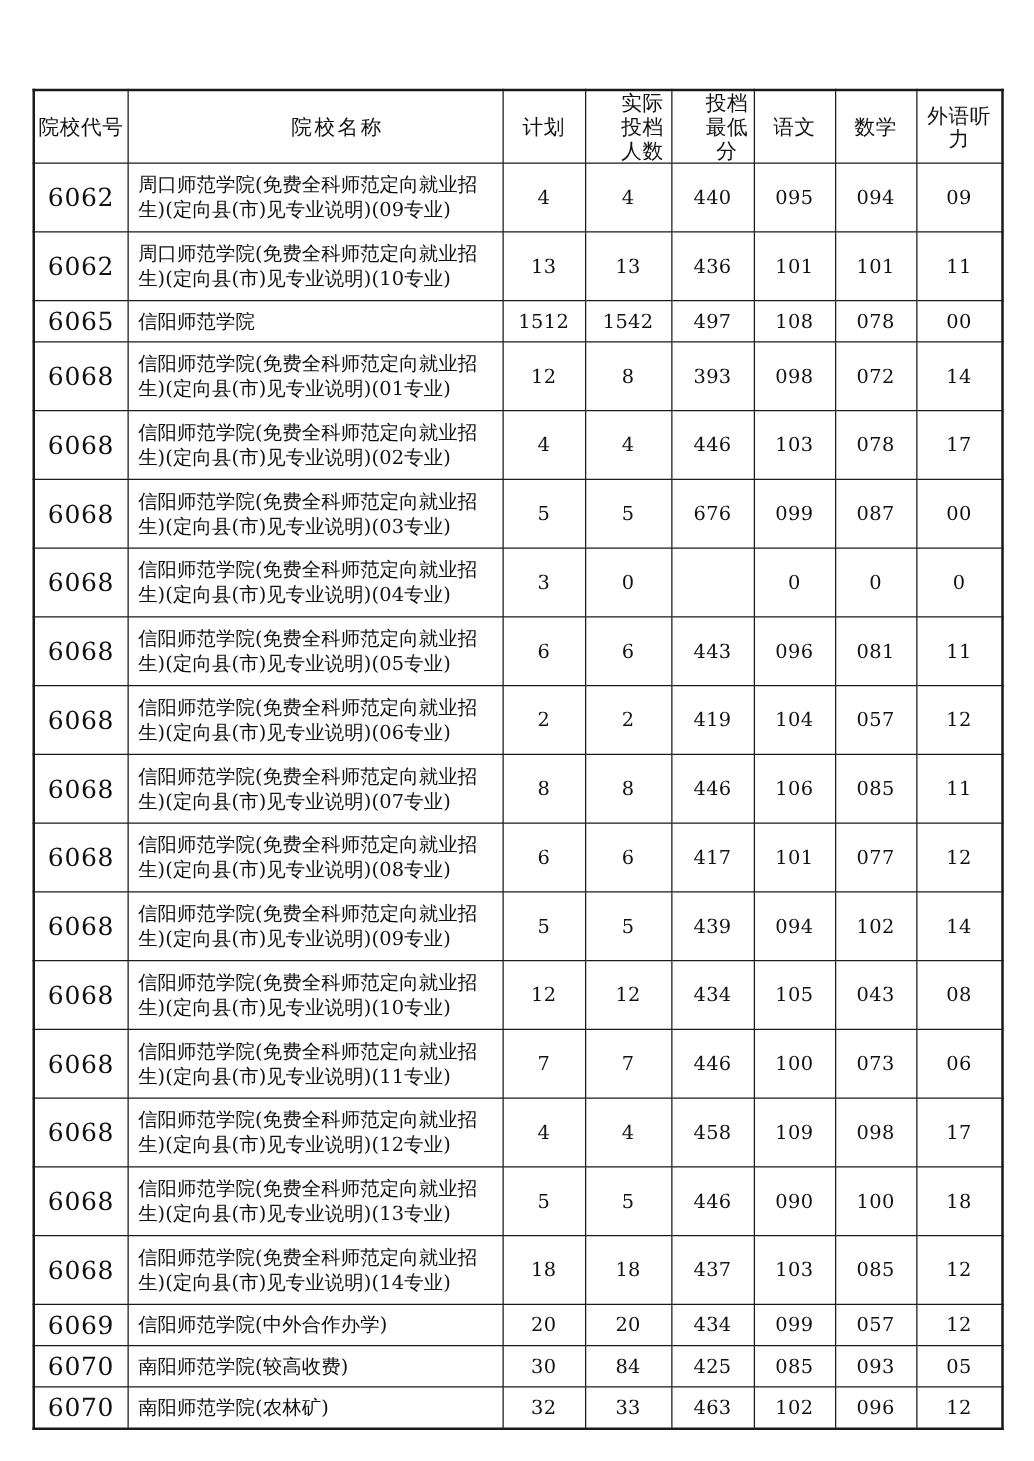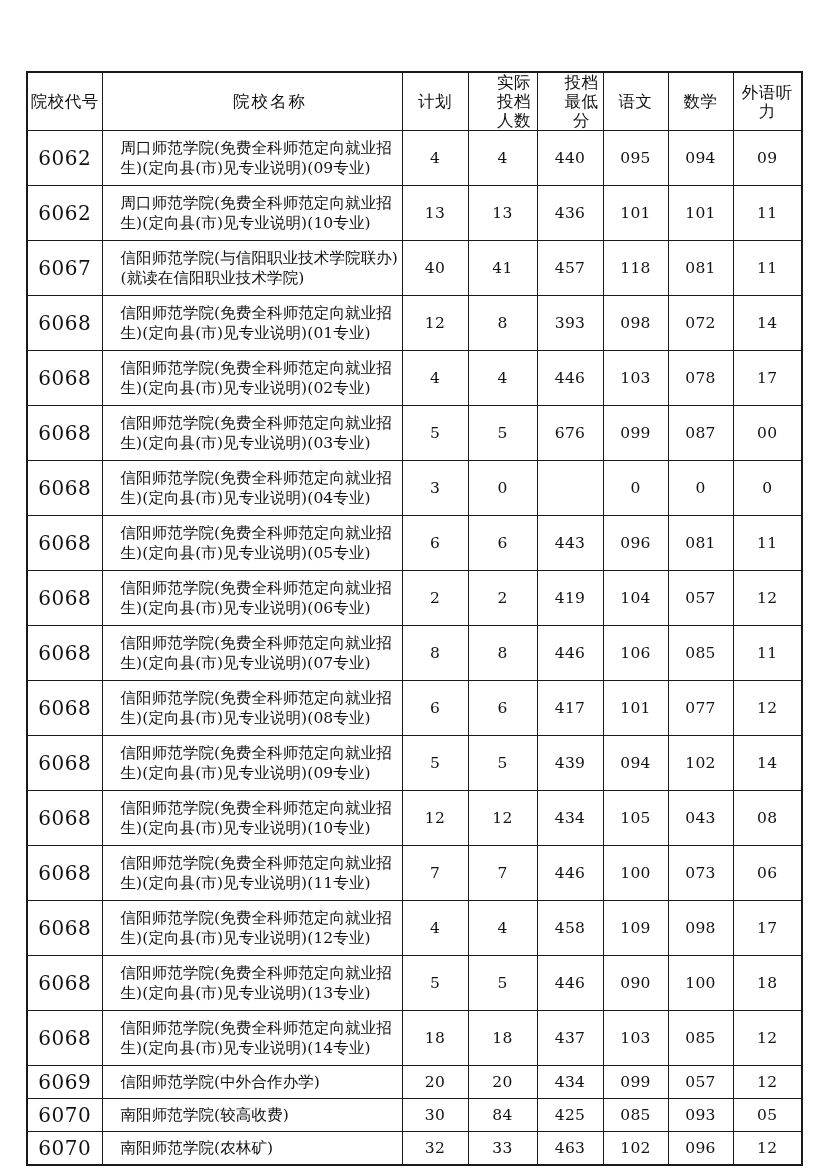--- a/index.html
+++ b/index.html
@@ -70,21 +70,21 @@
     font-size: 15.5px;
     text-align: center;
     letter-spacing: 0.3px;
   }
   tbody td.code {
     font-size: 20px;
     letter-spacing: 0.5px;
   }
   tbody td.name {
     text-align: left;
-    padding: 2px 3px 2px 18px;
+    padding: 2px 3px 2px 8px;
     font-size: 15.5px;
     line-height: 1.30;
     letter-spacing: 0.1px;
   }
   tbody tr.r1 td { height: 28px; }
   tbody tr.r2 td { height: 50px; }
 </style>
 </head>
 <body>
 
@@ -133,29 +133,29 @@
         <tr class="r2">
           <td class="code">6062</td>
           <td class="name">周口师范学院(免费全科师范定向就业招生)(定向县(市)见专业说明)(10专业)</td>
           <td>13</td>
           <td>13</td>
           <td>436</td>
           <td>101</td>
           <td>101</td>
           <td>11</td>
         </tr>
-        <tr class="r2">
-          <td class="code">6067</td>
-          <td class="name">信阳师范学院(与信阳职业技术学院联办)(就读在信阳职业技术学院)</td>
-          <td>40</td>
-          <td>41</td>
-          <td>457</td>
-          <td>118</td>
-          <td>081</td>
-          <td>11</td>
+        <tr class="r1">
+          <td class="code">6065</td>
+          <td class="name">信阳师范学院</td>
+          <td>1512</td>
+          <td>1542</td>
+          <td>497</td>
+          <td>108</td>
+          <td>078</td>
+          <td>00</td>
         </tr>
         <tr class="r2">
           <td class="code">6068</td>
           <td class="name">信阳师范学院(免费全科师范定向就业招生)(定向县(市)见专业说明)(01专业)</td>
           <td>12</td>
           <td>8</td>
           <td>393</td>
           <td>098</td>
           <td>072</td>
           <td>14</td>

